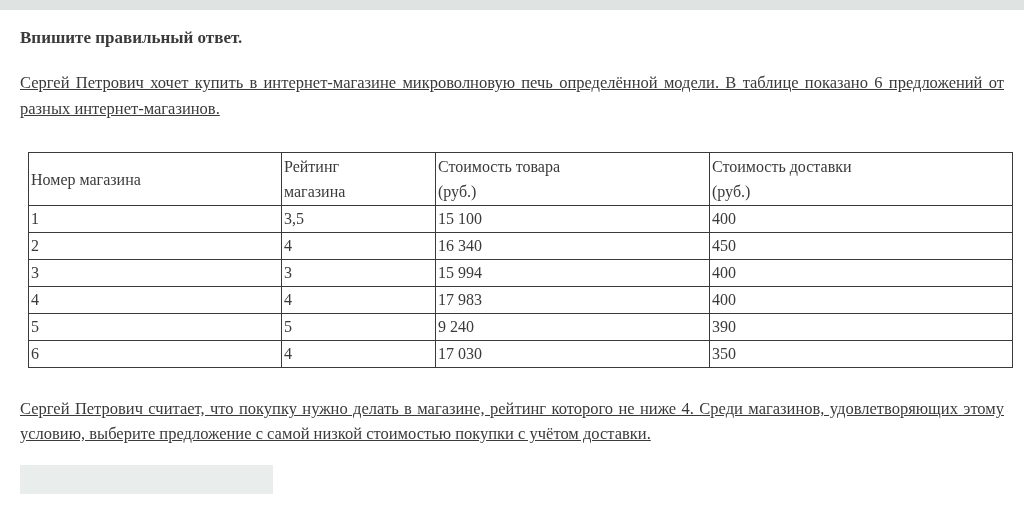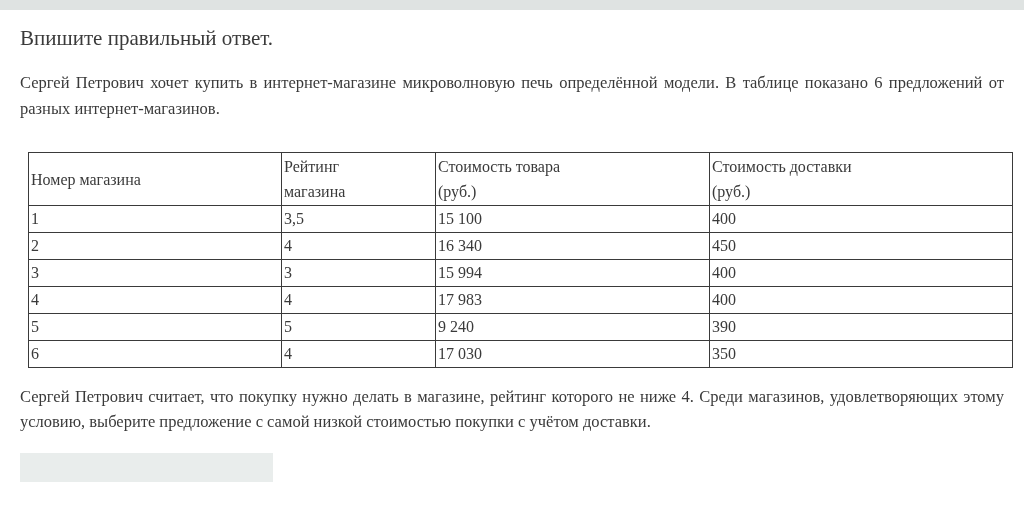--- a/index.html
+++ b/index.html
@@ -18,29 +18,30 @@
   .top-bar {
     width: 100%;
     height: 10px;
     background: #dfe3e2;
   }
   .content {
     padding: 0 20px;
   }
   .heading {
     margin: 18px 0 0 0;
-    font-size: 21px;
-    font-weight: normal;
+    font-size: 17px;
+    font-weight: bold;
     line-height: 20px;
   }
   .intro {
     margin: 22px 0 0 0;
     font-size: 16.5px;
     line-height: 26px;
     text-align: justify;
+    text-decoration: underline;
   }
   table.offers {
     margin-top: 30px;
     border-collapse: collapse;
     table-layout: fixed;
     width: 984px;
     margin-left: 8px;
   }
   table.offers th, table.offers td {
     border: 1.5px solid #3a3a3a;
@@ -58,21 +59,22 @@
   }
   table.offers td {
     height: 24px;
     line-height: 22px;
   }
   .col-1 { width: 253px; }
   .col-2 { width: 154px; }
   .col-3 { width: 274px; }
   .col-4 { width: 303px; }
   .condition-block {
-    margin-top: 16px;
+    margin-top: 28px;
+    text-decoration: underline;
   }
   .condition, .answer-instruction {
     margin: 0;
     font-size: 16.5px;
     line-height: 25px;
   }
   .condition {
     text-align: justify;
   }
   .answer-input {

